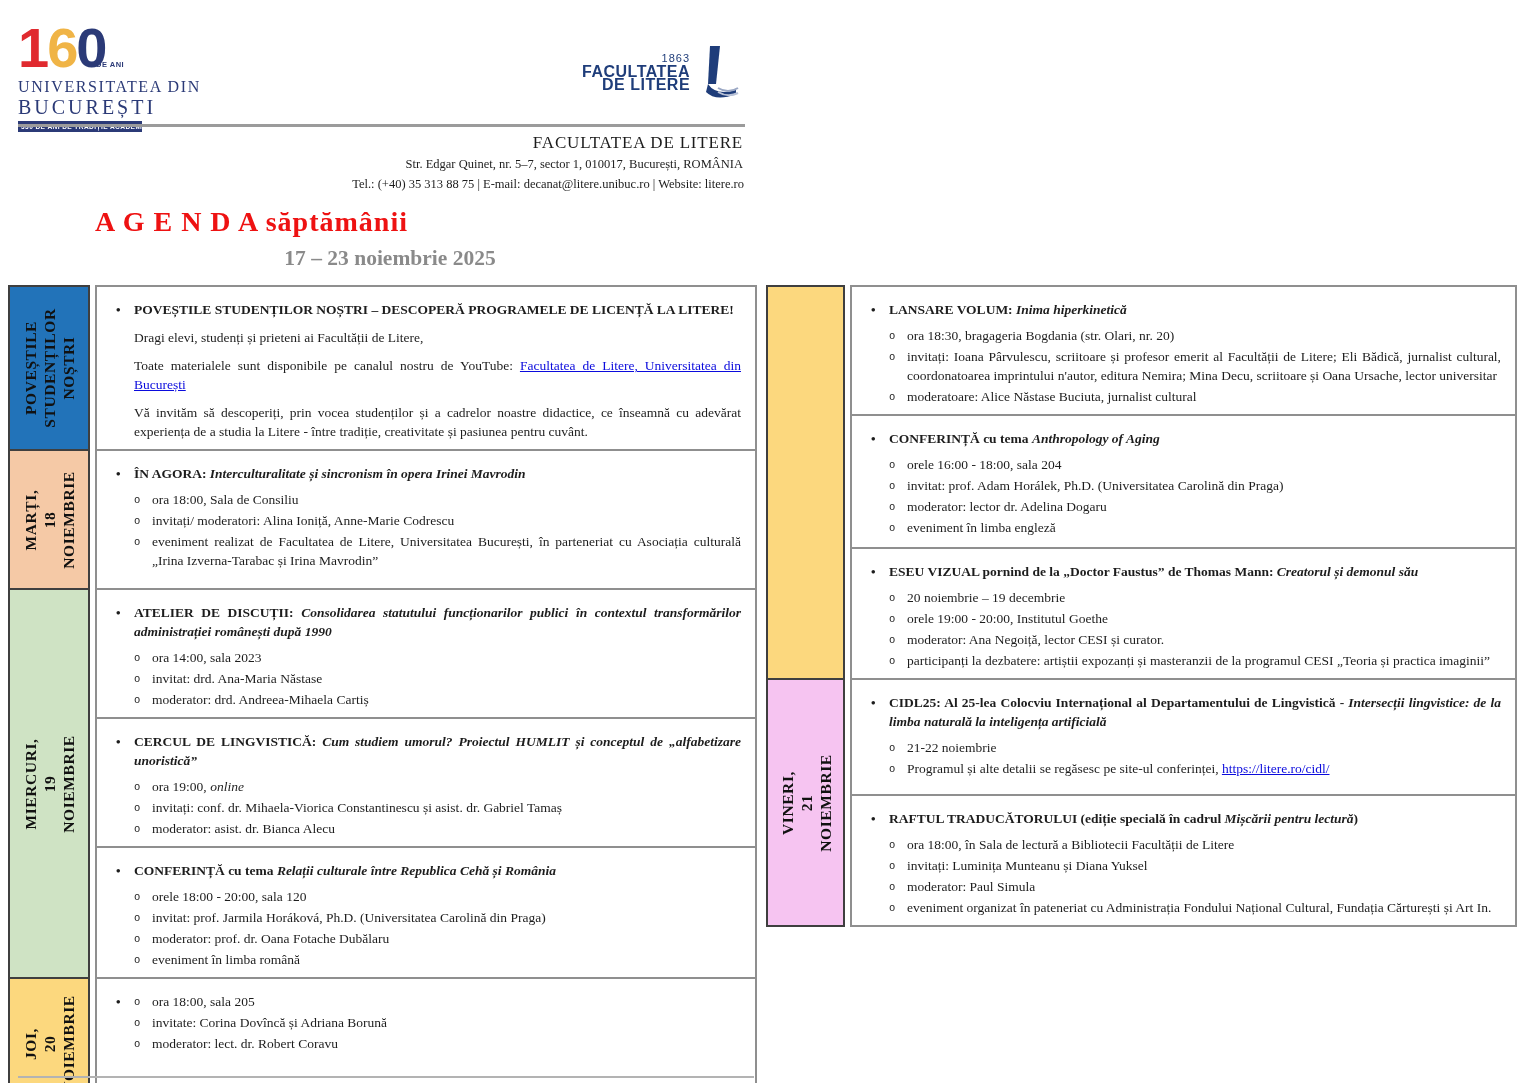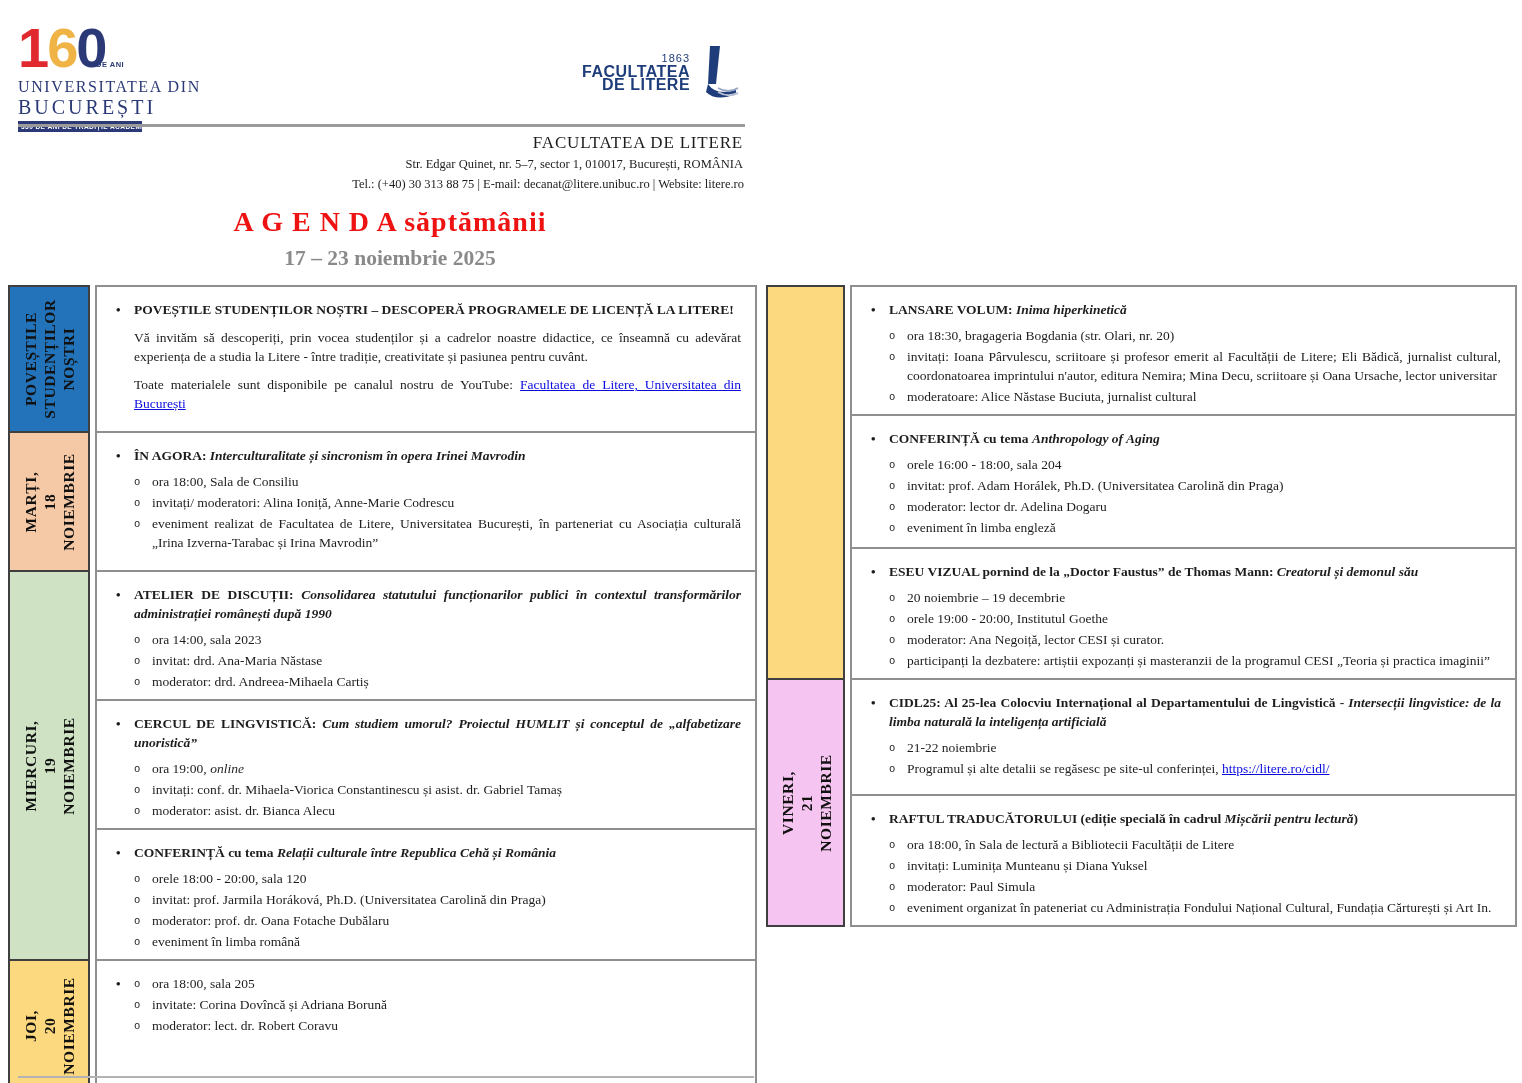--- a/index.html
+++ b/index.html
@@ -24,21 +24,21 @@
   .fl-year{font-size:11px;font-weight:normal;letter-spacing:1px;}
   .fl-n{font-size:16px;font-weight:bold;letter-spacing:.5px;}
   .fl-glyph{width:44px;height:58px;margin-left:6px;position:relative;}
   .fl-glyph svg{display:block;}
   .hr-rule{position:absolute;left:18px;top:124px;width:727px;height:3px;background:#9b9b9b;}
   .fac-name{position:absolute;right:779px;top:133px;font-size:17px;letter-spacing:.8px;
             color:#1c1c1c;white-space:nowrap;}
   .fac-addr{position:absolute;right:779px;top:157px;font-size:12.5px;color:#1c1c1c;white-space:nowrap;}
   .fac-tel{position:absolute;right:778px;top:177px;font-size:12.5px;color:#1c1c1c;white-space:nowrap;}
 
-  .agenda-title{position:absolute;left:95px;top:206px;width:590px;text-align:center;
+  .agenda-title{position:absolute;left:95px;top:206px;width:590px;
                 color:#ee1212;font-size:28px;font-weight:bold;letter-spacing:1px;}
   .agenda-sub{position:absolute;left:95px;top:246px;width:590px;text-align:center;
               color:#8a8a8a;font-size:21.5px;font-weight:bold;}
 
   
   .agtable{position:absolute;top:285px;display:grid;}
   #table-left{left:8px;width:749px;grid-template-columns:82px 5px 1fr;}
   #table-right{left:766px;width:751px;grid-template-columns:79px 5px 1fr;}
 
   .label-cell{position:relative;border:2px solid #3f3f3f;box-sizing:border-box;}
@@ -87,35 +87,36 @@
         <path d="M22 44 Q32 50 42 44" stroke="#9aa7c4" stroke-width="2" fill="none"></path>
         <path d="M22 48 Q32 54 42 49" stroke="#b8c1d6" stroke-width="2" fill="none"></path>
       </svg>
     </div>
   </div>
 
   <div class="hr-rule"></div>
 
   <div class="fac-name">FACULTATEA DE LITERE</div>
   <div class="fac-addr">Str. Edgar Quinet, nr. 5–7, sector 1, 010017, București, ROMÂNIA</div>
-  <div class="fac-tel">Tel.: (+40) 30 313 88 75 | E-mail: decanat@litere.unibuc.ro | Website: litere.ro</div>
+  <div class="fac-tel">Tel.: (+40) 35 313 88 75 | E-mail: decanat@litere.unibuc.ro | Website: litere.ro</div>
 
   <div class="agenda-title">A G E N D A săptămânii</div>
   <div class="agenda-sub">17 – 23 noiembrie 2025</div>
 
   <div id="table-left" class="agtable">
       <div class="label-cell" style="background: rgb(34, 115, 185); grid-area: 1 / 1 / span 1;">
         <div class="label-text">POVEȘTILE
 STUDENȚILOR
 NOȘTRI</div>
       </div>
       <div class="block" style="grid-area: 1 / 3; min-height: 148px;">
         <div class="btitle"><span class="bullet">•</span><span>POVEȘTILE STUDENȚILOR NOȘTRI – DESCOPERĂ PROGRAMELE DE LICENȚĂ LA LITERE!</span></div>
+        <div class="para"><span>Dragi elevi, studenți și prieteni ai Facultății de Litere,</span></div>
+        <div class="para"><span>Toate materialele sunt disponibile pe canalul nostru de YouTube: </span><span class="lnk">Facultatea de Litere, Universitatea din București</span></div>
         <div class="para"><span>Vă invităm să descoperiți, prin vocea studenților și a cadrelor noastre didactice, ce înseamnă cu adevărat experiența de a studia la Litere - între tradiție, creativitate și pasiunea pentru cuvânt.</span></div>
-        <div class="para"><span>Toate materialele sunt disponibile pe canalul nostru de YouTube: </span><span class="lnk">Facultatea de Litere, Universitatea din București</span></div>
       </div>
       <div class="label-cell nt" style="background: rgb(245, 201, 166); grid-area: 2 / 1 / span 1;">
         <div class="label-text">MARȚI,
 18 NOIEMBRIE</div>
       </div>
       <div class="block nt" style="grid-area: 2 / 3; min-height: 139px;">
         <div class="btitle"><span class="bullet">•</span><span>ÎN AGORA: </span><span class="it">Interculturalitate și sincronism în opera Irinei Mavrodin</span></div>
         <div class="item first"><span class="omark">o</span><span>ora 18:00, Sala de Consiliu</span></div>
         <div class="item"><span class="omark">o</span><span>invitați/ moderatori: Alina Ioniță, Anne-Marie Codrescu</span></div>
         <div class="item"><span class="omark">o</span><span>eveniment realizat de Facultatea de Litere, Universitatea București, în parteneriat cu Asociația culturală „Irina Izverna-Tarabac și Irina Mavrodin”</span></div>

